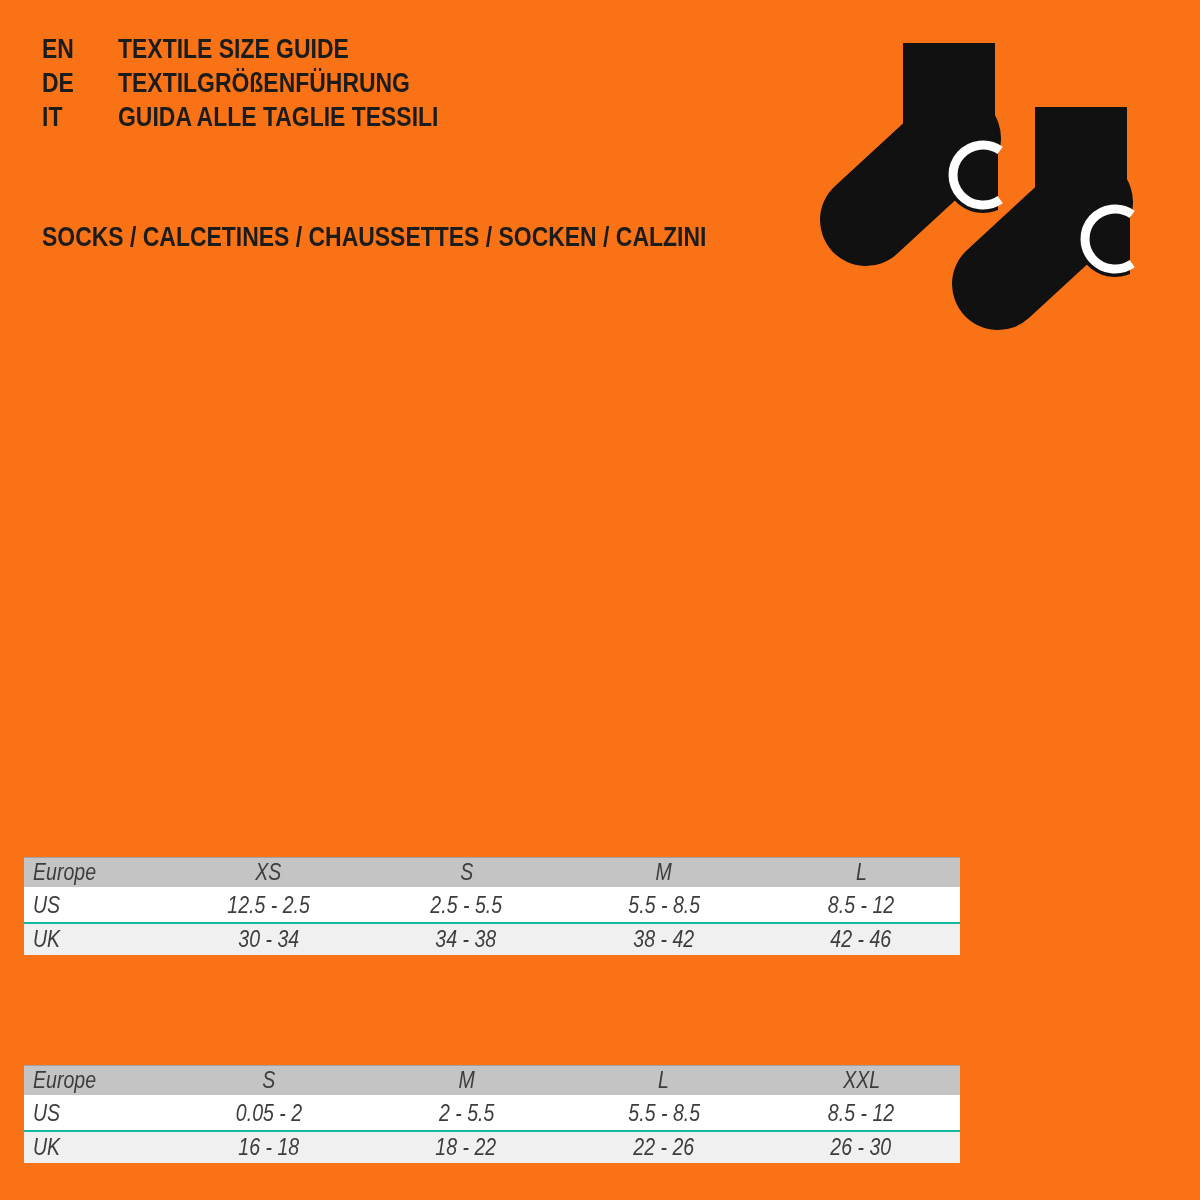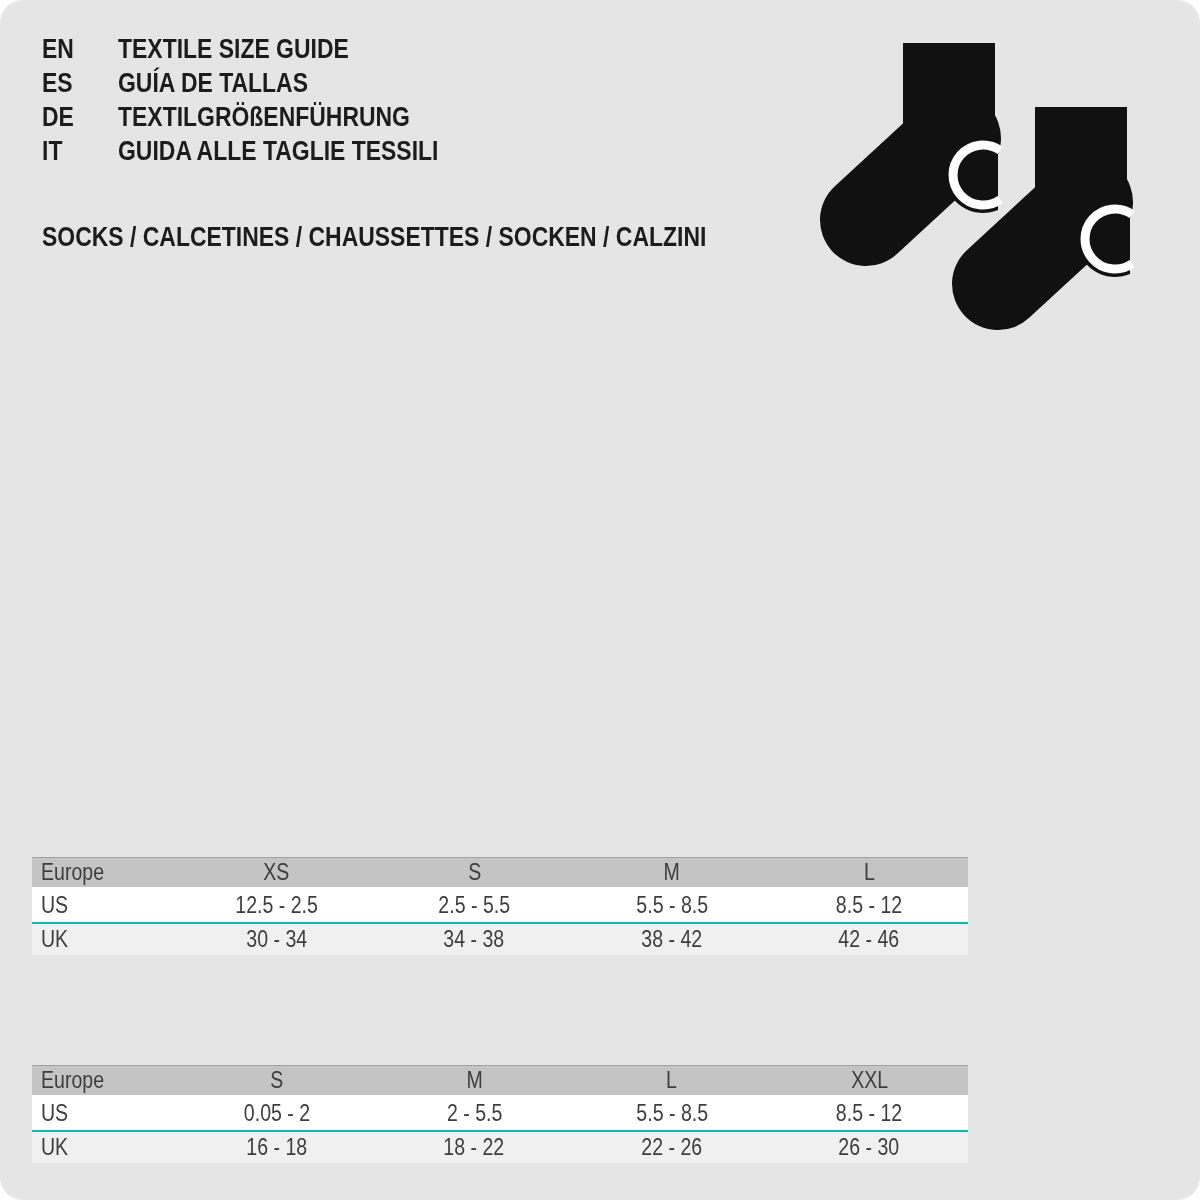--- a/index.html
+++ b/index.html
@@ -1,62 +1,58 @@
 <!DOCTYPE html>
 <html><head>
 <meta charset="utf-8">
 <style>
   html, body { margin:0; padding:0; background:#ffffff; }
   .page {
     position:relative; width:1200px; height:1200px; overflow:hidden;
-    background:#e5e5e5; font-family:"Liberation Sans", sans-serif;
+    background:#f97316; font-family:"Liberation Sans", sans-serif;
     color:#1c1c1c;
-    border-radius:23px;
   }
   
   .cx  { display:inline-block; transform:scaleX(.85); transform-origin:0 50%; white-space:nowrap; }
   .cxc { display:inline-block; transform:scaleX(.85); transform-origin:50% 50%; white-space:nowrap; }
 
   
   .lang-block { position:absolute; left:42px; top:32px; font-size:27px; font-weight:700; line-height:34px; }
   .lang-row { height:34px; }
   .lang-code { width:76px; }
   
   .product-line { position:absolute; left:42px; top:222px; font-size:27px; font-weight:700; line-height:30px;text-align:right; }
 
   
   .socks-svg { position:absolute; left:800px; top:30px; }
 
   
   .tbl-title { position:absolute; left:42px; font-size:23px; font-weight:700; line-height:24px; }
   .title-adults { top:826px; }
   .title-children { top:1033px; }
-  table.sizes-table { position:absolute; left:32px; width:936px; border-collapse:collapse; table-layout:fixed; }
+  table.sizes-table { position:absolute; left:24px; width:936px; border-collapse:collapse; table-layout:fixed;font-style:italic; }
   .table-adults { top:857px; }
   .table-children { top:1065px; }
   .sizes-table th, .sizes-table td {
     padding:0; font-weight:400; font-size:23px; color:#3d3d3d; text-align:center;
   }
   .sizes-table col.c-region { width:146px; }
   .sizes-table th.col-region, .sizes-table td.col-region { text-align:left; padding-left:9px; }
   .sizes-table thead tr { background:#c4c4c4; height:31px; border-top:1px solid #a2a2a2; border-bottom:3px solid #ffffff; }
   .sizes-table tr.row-us { background:#ffffff; height:34px; border-bottom:2px solid #14b8a6; }
   .sizes-table tr.row-uk { background:#f0f0f0; height:32px; }
 </style>
 </head>
 <body>
 
 <div class="page">
 
   <div class="lang-block">
     <div class="lang-row">
       <span class="cx lang-code">EN</span><span class="cx">TEXTILE SIZE GUIDE</span>
-    </div>
-    <div class="lang-row">
-      <span class="cx lang-code">ES</span><span class="cx">GUÍA DE TALLAS</span>
     </div>
     <div class="lang-row">
       <span class="cx lang-code">DE</span><span class="cx">TEXTILGRÖßENFÜHRUNG</span>
     </div>
     <div class="lang-row">
       <span class="cx lang-code">IT</span><span class="cx">GUIDA ALLE TAGLIE TESSILI</span>
     </div>
   </div>
 
   <div class="product-line">

